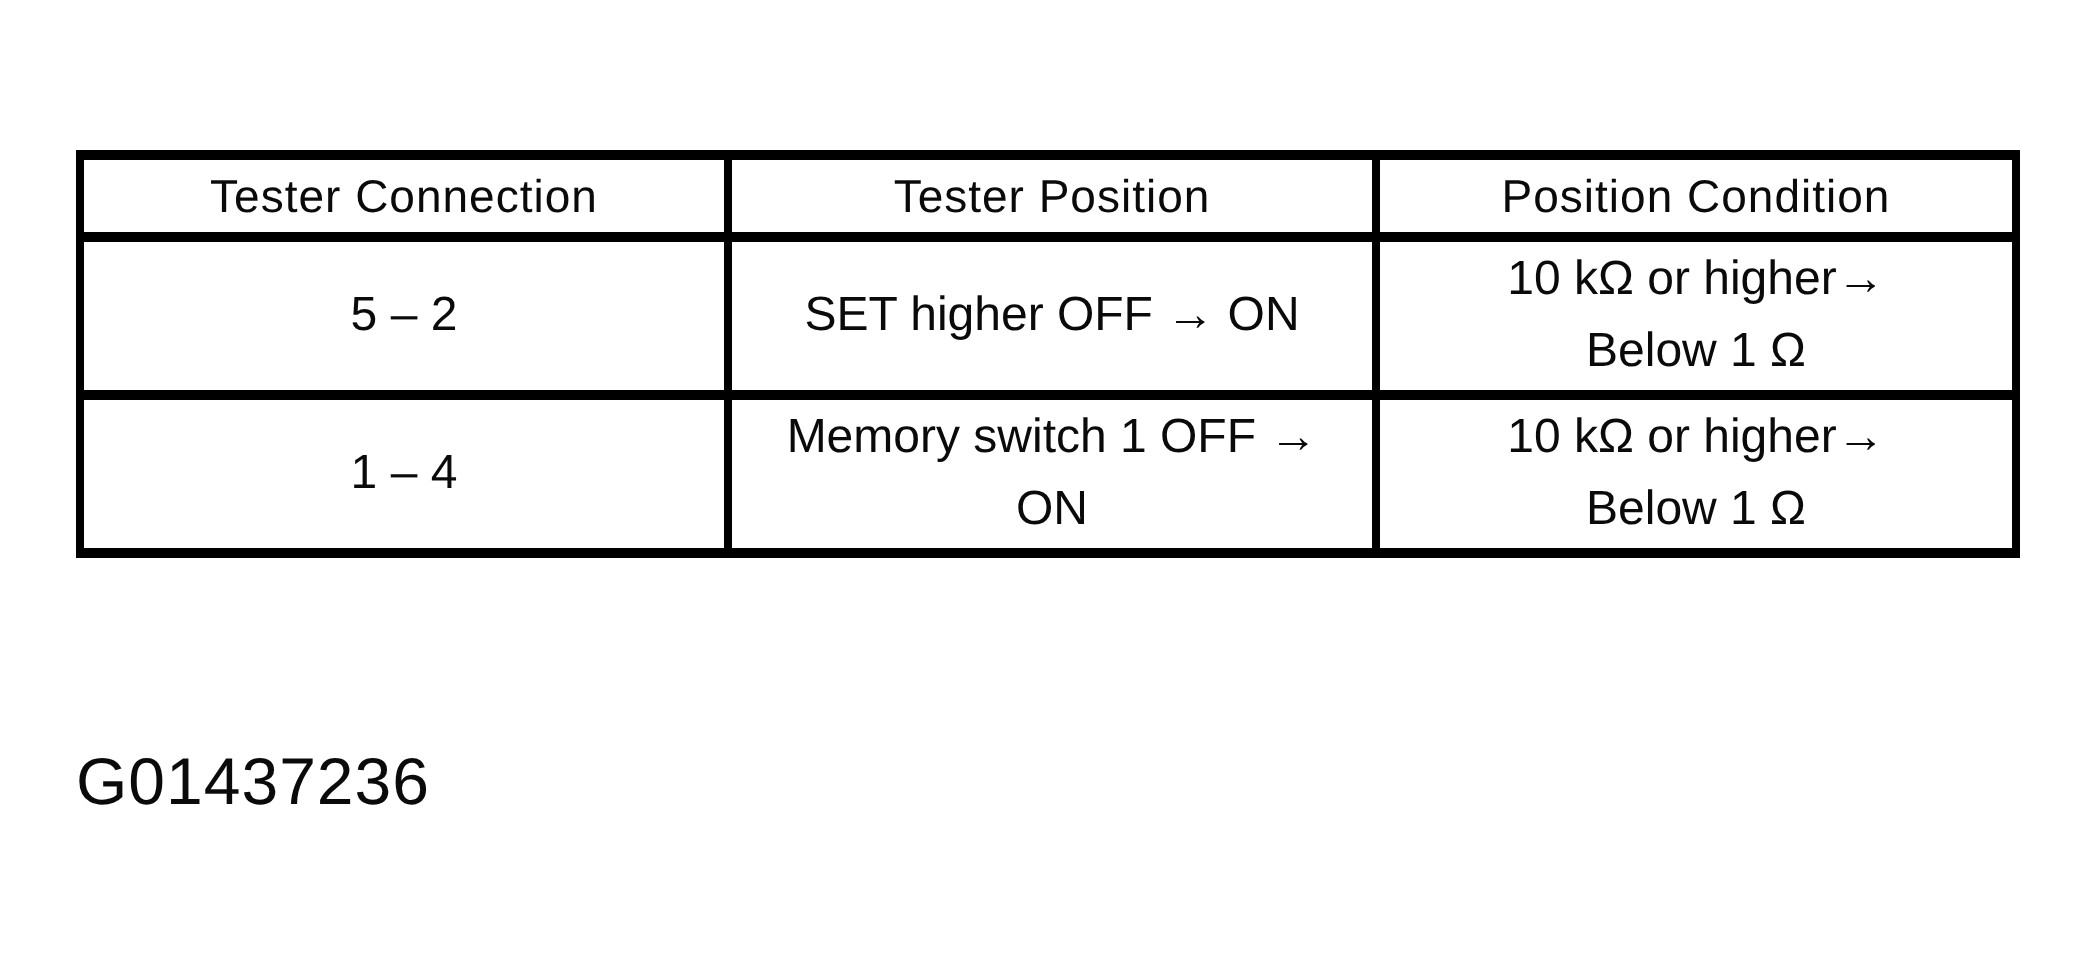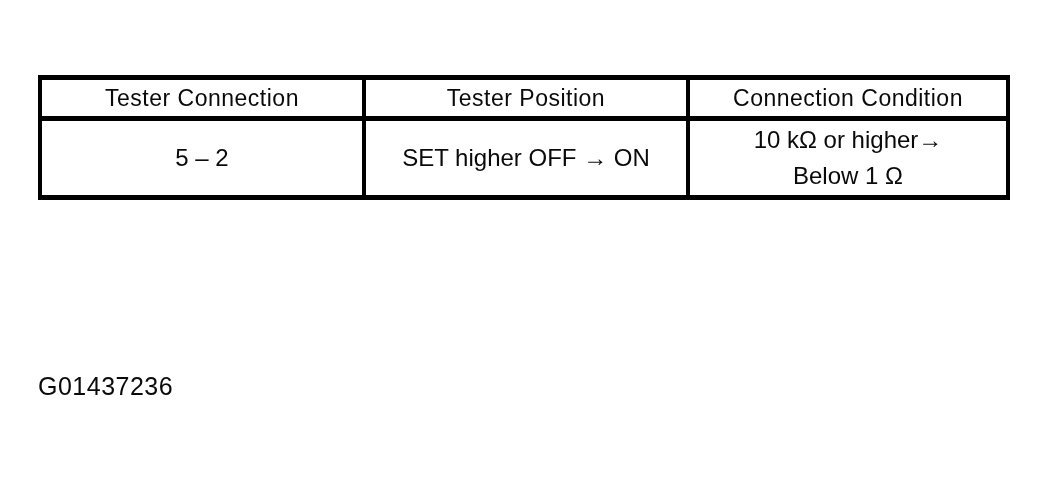--- a/index.html
+++ b/index.html
@@ -42,47 +42,54 @@
   }
   .spec-table td {
     height: 74px;
     font-size: 24px;
     line-height: 1.5;
   }
   .figure-caption {
     position: absolute;
     left: 38px;
     top: 372px;
-    font-size: 25px;
+    font-size: 33px;
     letter-spacing: 0.5px;
     color: #0a0a0a;
   }
 </style>
 </head>
 <body>
 
 <div class="page">
 
   <table class="spec-table">
     <colgroup>
       <col style="width:324px">
       <col style="width:324px">
       <col style="width:320px">
     </colgroup>
     <thead>
       <tr>
         <th>Tester Connection</th>
         <th>Tester Position</th>
-        <th>Connection Condition</th>
+        <th>Position Condition</th>
       </tr>
     </thead>
     <tbody>
       <tr>
         <td>5 – 2</td>
         <td>SET higher OFF → ON</td>
+        <td>10 kΩ or higher→
+Below 1 Ω</td>
+      </tr>
+      <tr>
+        <td>1 – 4</td>
+        <td>Memory switch 1 OFF →
+ON</td>
         <td>10 kΩ or higher→
 Below 1 Ω</td>
       </tr>
     </tbody>
   </table>
 
   <div class="figure-caption">G01437236</div>
 
 </div>
 

